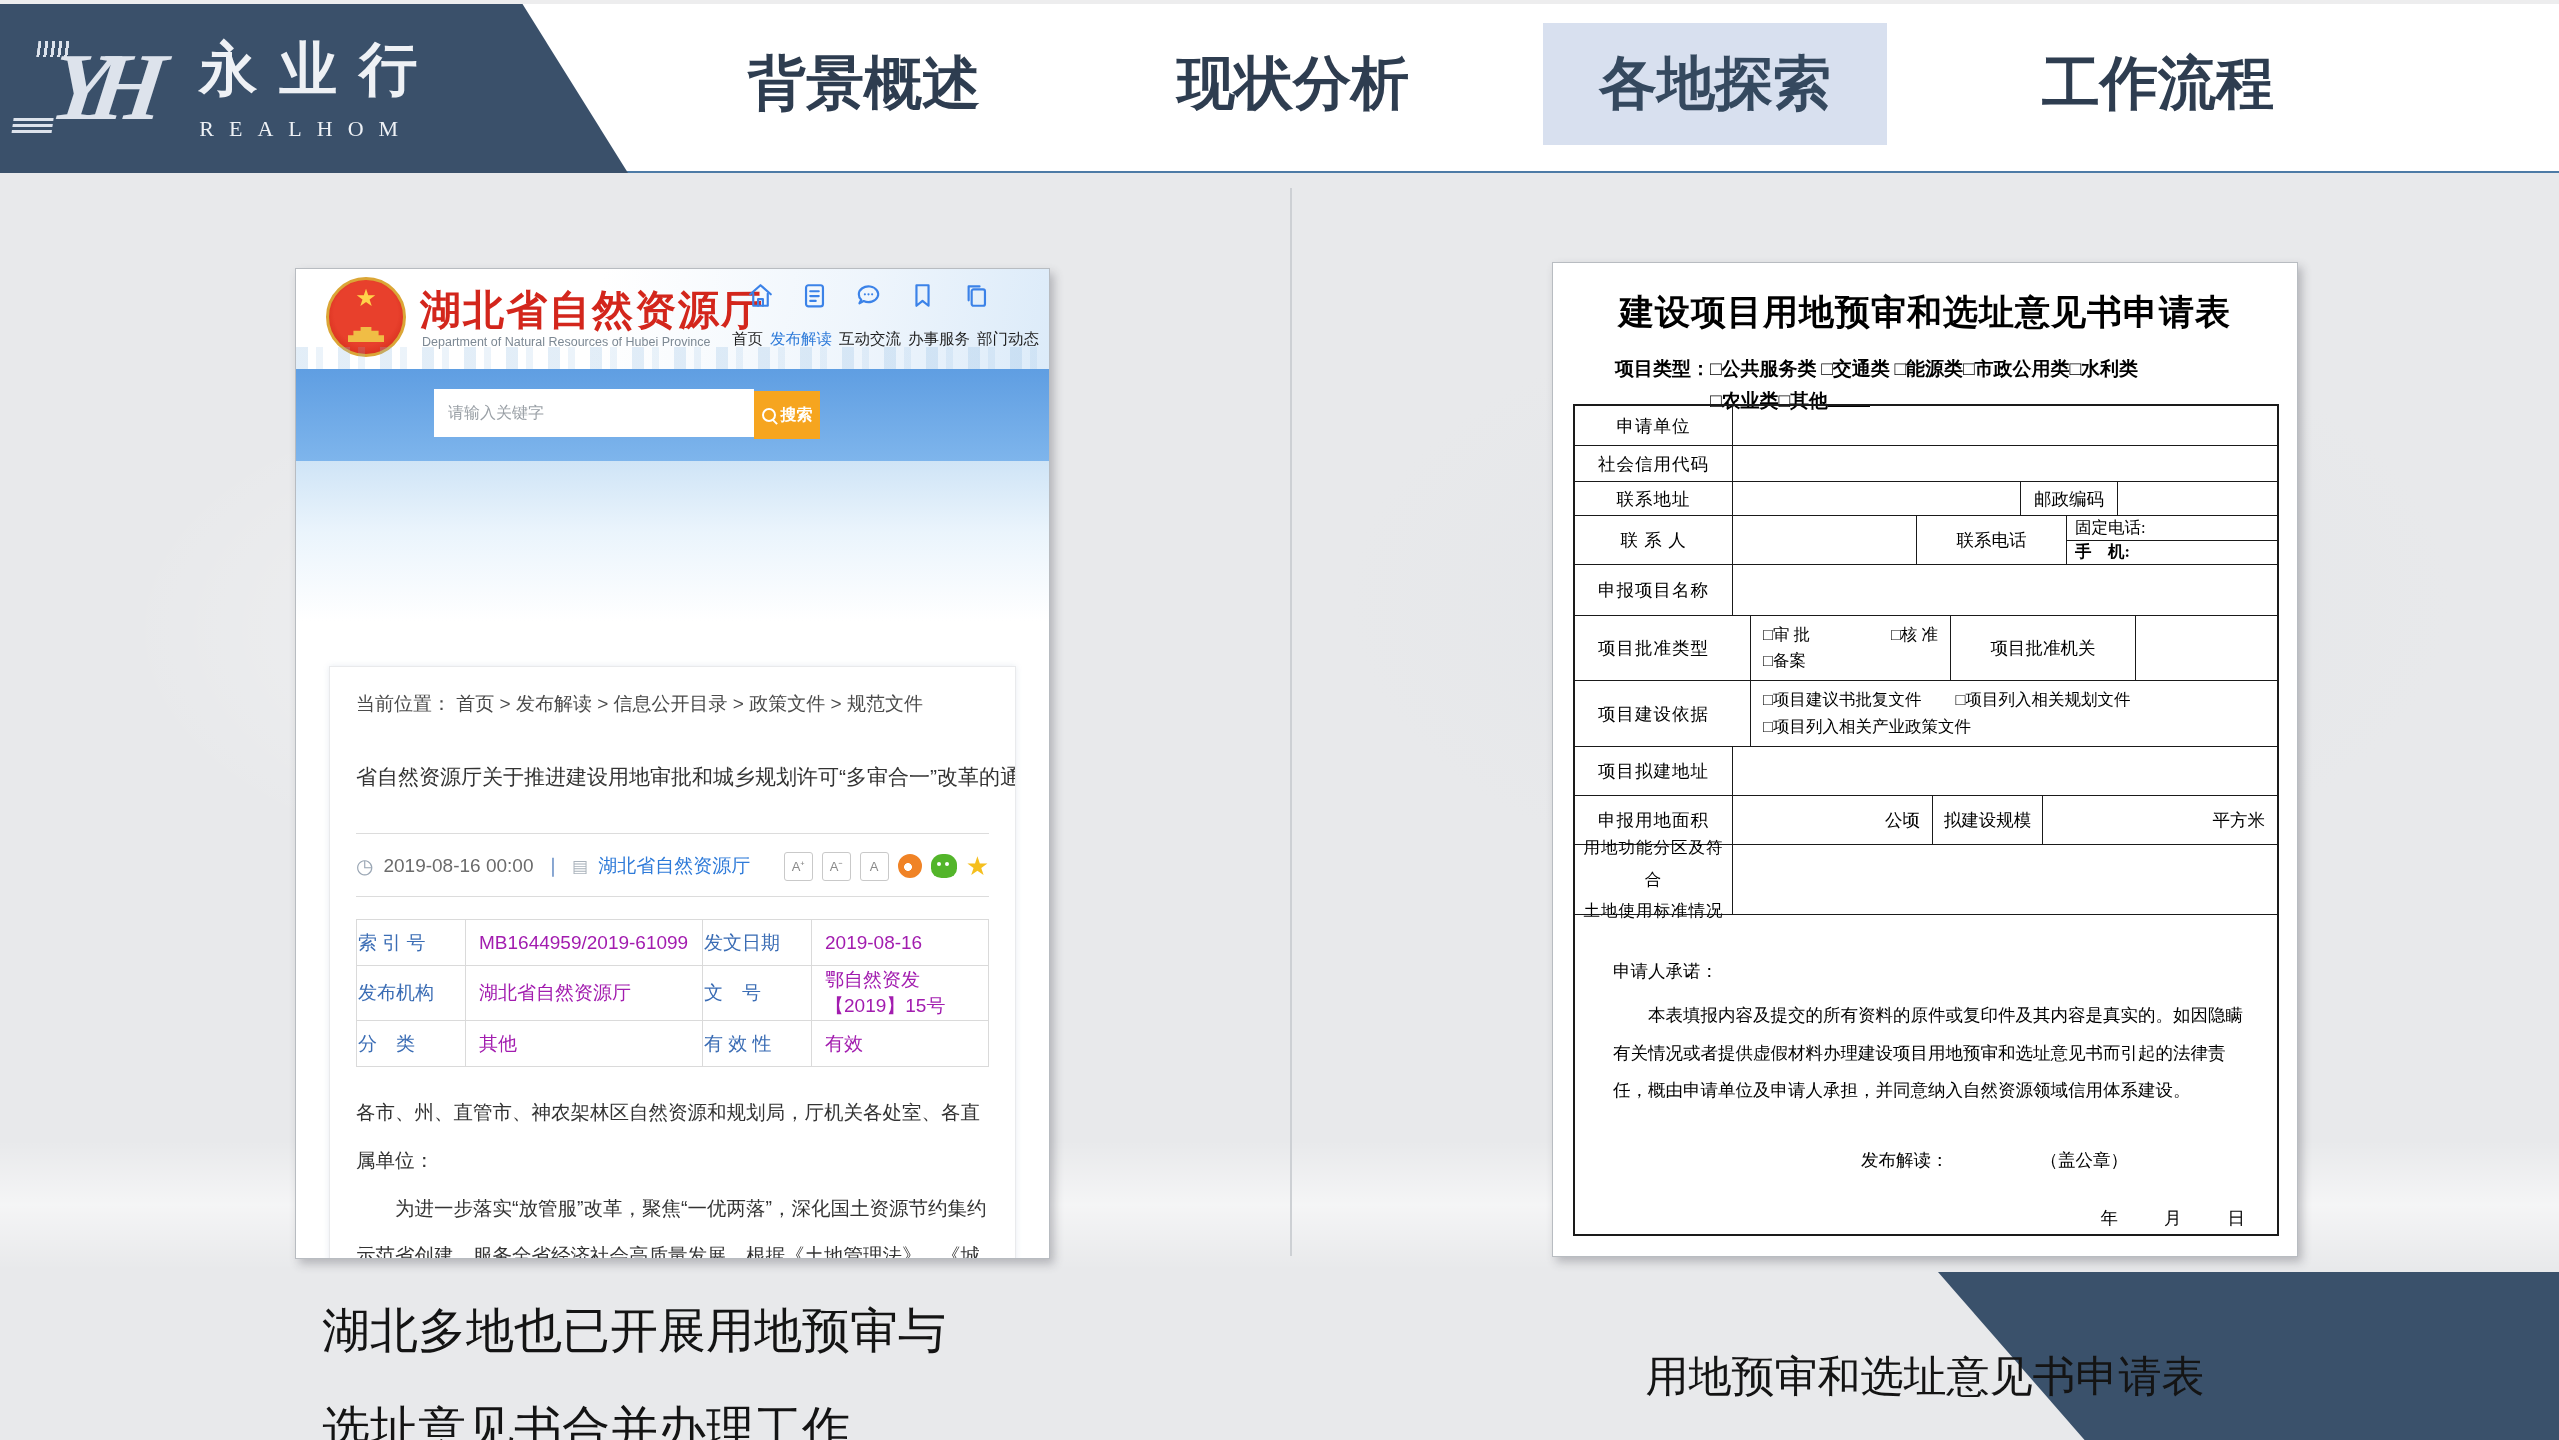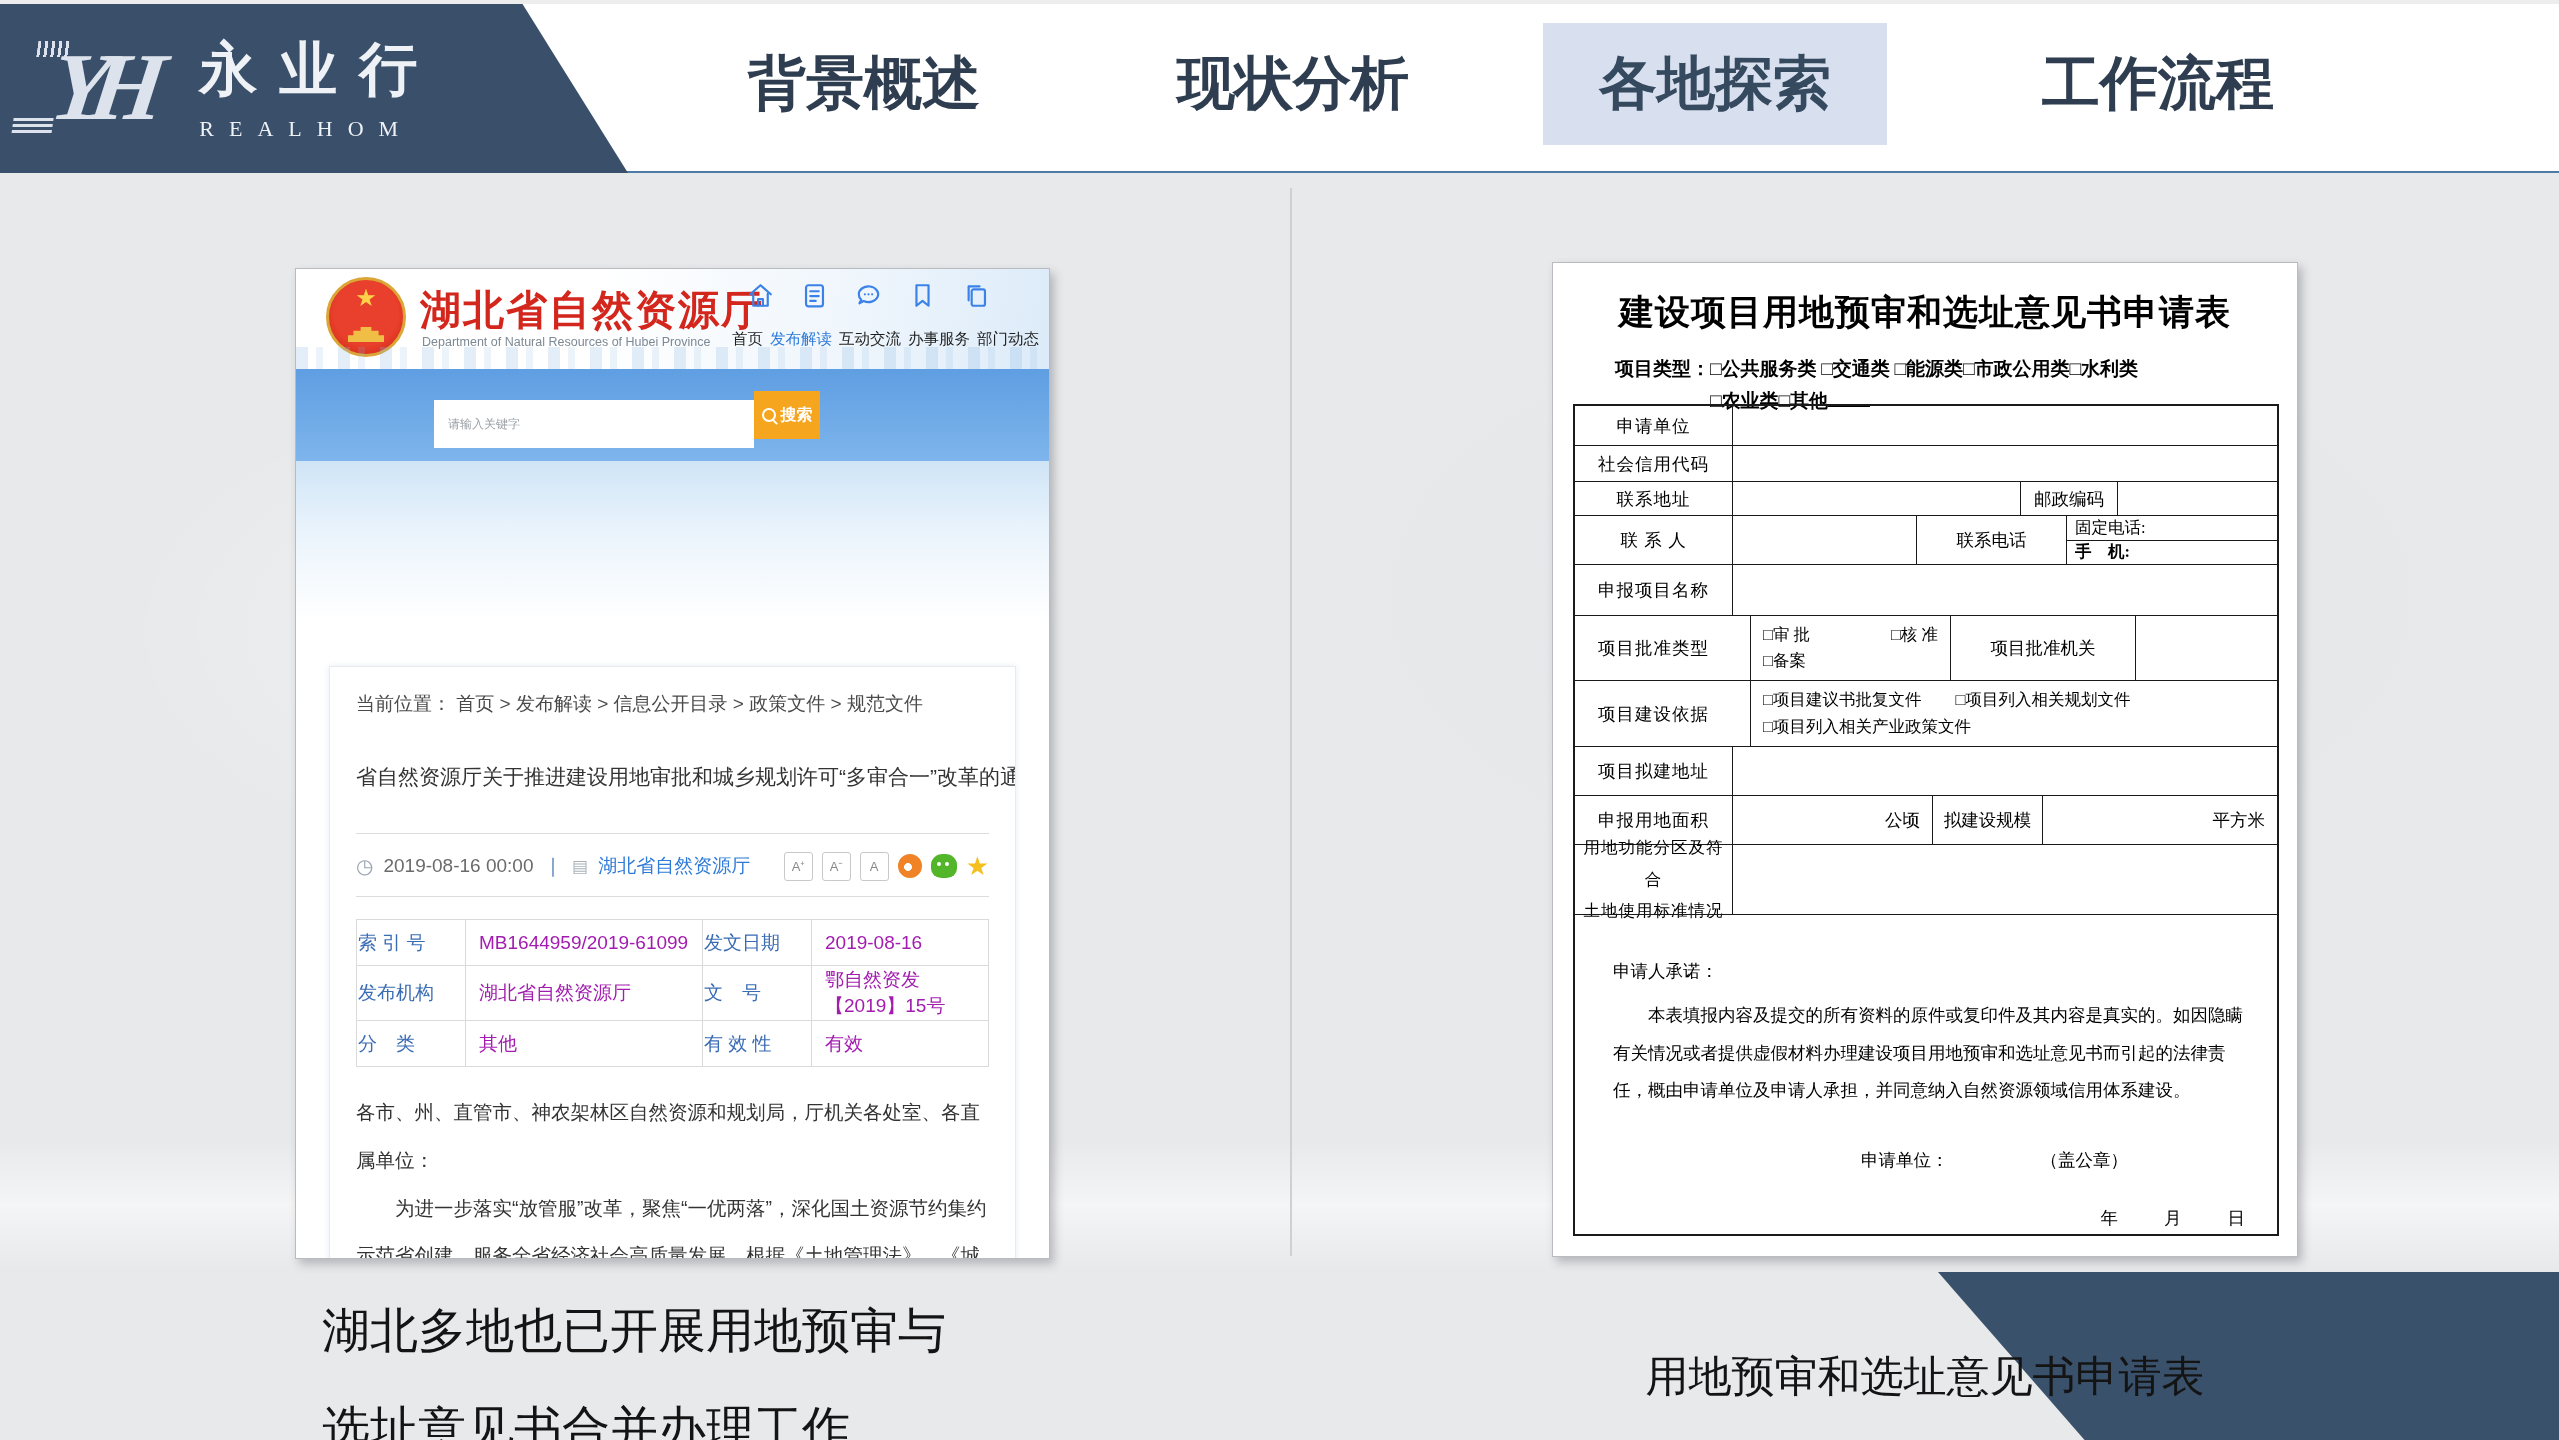--- a/index.html
+++ b/index.html
@@ -60,22 +60,22 @@
   .site-title{position:absolute;left:124px;top:14px;font-size:41px;font-weight:700;color:#d3261c;
       letter-spacing:2px;white-space:nowrap;}
   .site-subtitle{position:absolute;left:126px;top:66px;font-size:12.5px;color:#7d8994;white-space:nowrap;}
   .site-icons{position:absolute;left:450px;top:12px;display:flex;gap:25px;}
   .site-icons svg{width:29px;height:29px;stroke:#3b82e8;fill:none;stroke-width:1.8;stroke-linejoin:round;stroke-linecap:round;}
   .site-links{position:absolute;left:436px;top:60px;display:flex;gap:7px;font-size:15.5px;color:#1e1e1e;white-space:nowrap;}
   .site-links .lnk{cursor:pointer;}
   .site-links .lnk.hl{color:#2f7bd9;}
   .search-band{position:absolute;top:100px;left:0;right:0;height:92px;
       background:linear-gradient(180deg,#5f9ee2,#7eb5ec);}
-  .search-input{position:absolute;left:138px;top:31px;width:292px;height:48px;background:#fff;border:none;
-      outline:none;padding:0 14px;font-size:12px;color:#333;font-family:inherit;}
+  .search-input{position:absolute;left:138px;top:20px;width:292px;height:48px;background:#fff;border:none;
+      outline:none;padding:0 14px;font-size:16px;color:#333;font-family:inherit;}
   .search-input::placeholder{color:#9aa0a6;}
   .search-btn{position:absolute;left:458px;top:22px;width:66px;height:48px;background:#f6a51f;border:none;
       color:#fff;font-size:16px;font-weight:700;display:flex;align-items:center;justify-content:center;gap:5px;
       cursor:pointer;font-family:inherit;}
   .lens{width:10px;height:10px;border:2px solid #fff;border-radius:50%;position:relative;display:inline-block;}
   .lens::after{content:"";position:absolute;width:2px;height:6px;background:#fff;transform:rotate(-45deg);
       left:10px;top:9px;}
   .content-bg{position:absolute;top:192px;left:0;right:0;bottom:0;
       background:linear-gradient(180deg,#cfe4f6 0px,#eaf4fc 70px,#ffffff 160px);}
   .article-panel{position:absolute;top:205px;left:33px;width:687px;height:752px;background:#fff;
@@ -348,21 +348,21 @@
         <div class="fc lab two-line">
           <span>用地功能分区及符合</span>
           <span>土地使用标准情况</span>
         </div>
         <div class="fc fill"></div>
       </div>
       <div class="fr pledge" style="flex:1">
         <div class="pledge-title">申请人承诺：</div>
         <p class="pledge-body">本表填报内容及提交的所有资料的原件或复印件及其内容是真实的。如因隐瞒有关情况或者提供虚假材料办理建设项目用地预审和选址意见书而引起的法律责任，概由申请单位及申请人承担，并同意纳入自然资源领域信用体系建设。</p>
         <div class="sign-line">
-          <span>申请单位：</span>
+          <span>发布解读：</span>
           <span>（盖公章）</span>
         </div>
         <div class="date-line">
           <span>年</span>
           <span>月</span>
           <span>日</span>
         </div>
       </div>
     </div>
   </div>

